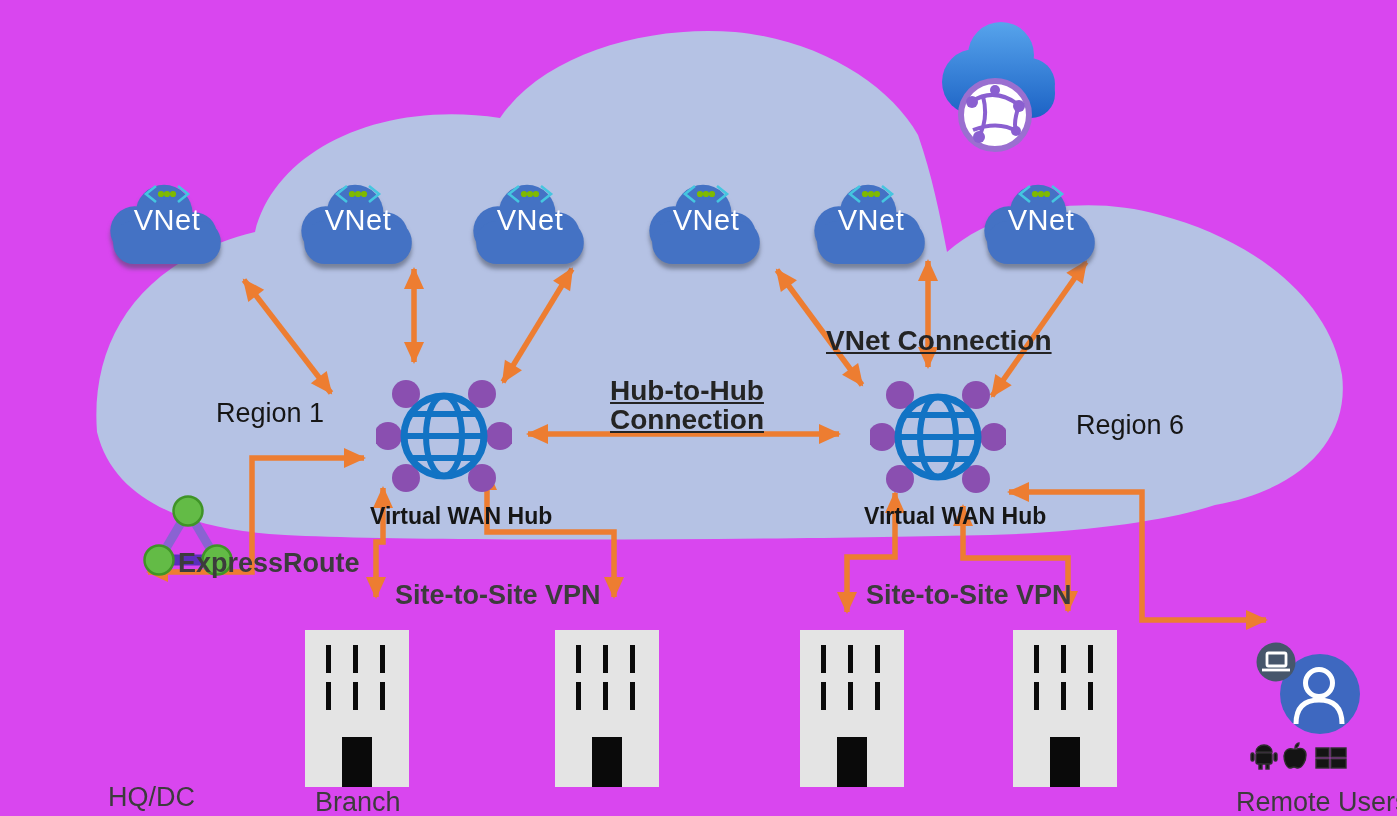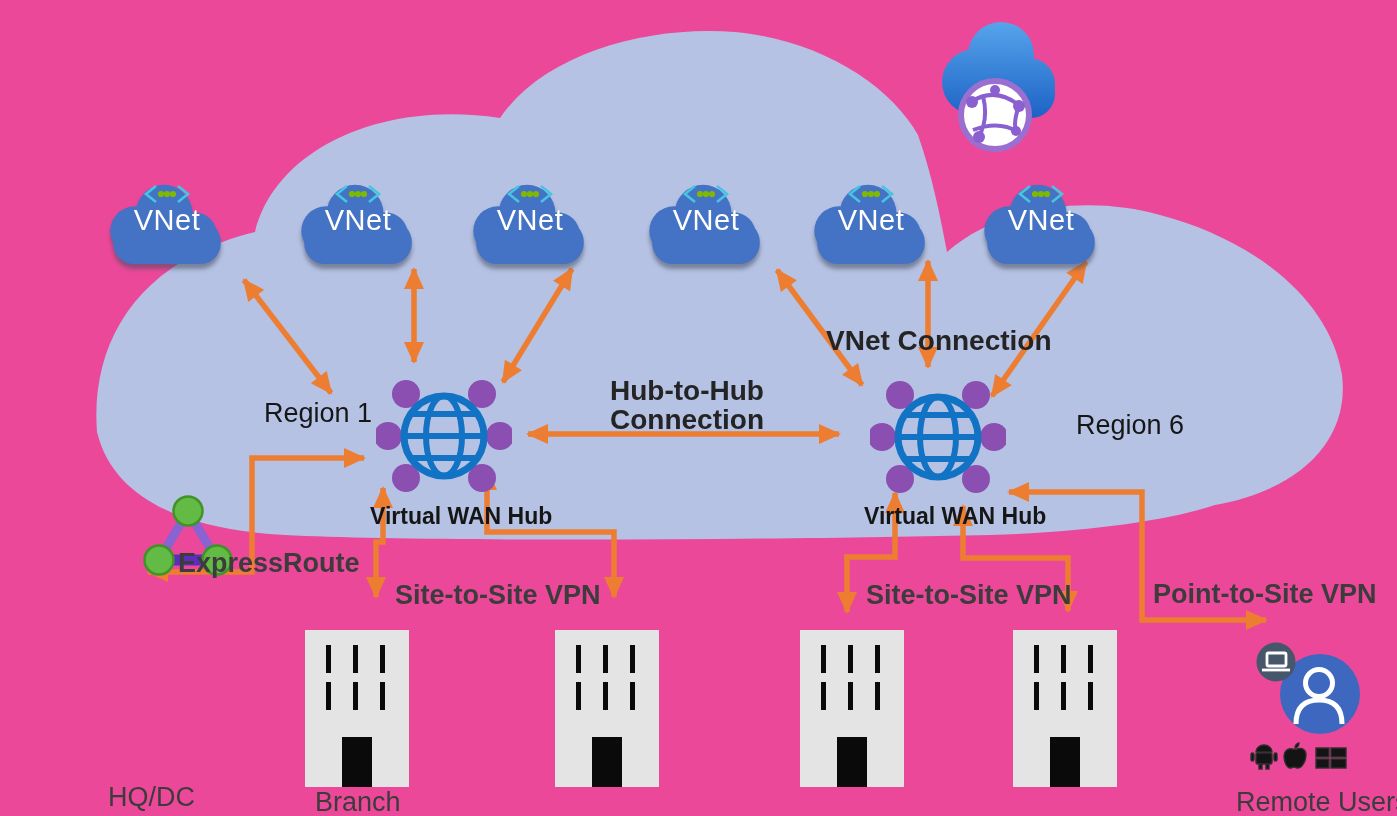--- a/index.html
+++ b/index.html
@@ -1,25 +1,25 @@
 <!DOCTYPE html>
 <html><head>
 <meta charset="utf-8">
 <style>
   html,body{margin:0;padding:0;background:#000;}
-  .stage{position:relative;width:1397px;height:816px;background:#ec4899;overflow:hidden;
+  .stage{position:relative;width:1397px;height:816px;background:#d946ef;overflow:hidden;
          font-family:"Liberation Sans",sans-serif;}
   .abs{position:absolute;}
   svg{display:block;}
 
   
   .lbl{position:absolute;white-space:nowrap;}
   .lbl-region{font-size:27px;font-weight:400;color:#161616;}
   .lbl-hub{font-size:23px;font-weight:700;color:#161616;}
-  .lbl-bold{font-size:28px;font-weight:700;color:#242424;text-align:center;line-height:29px;}
+  .lbl-bold{font-size:28px;font-weight:700;color:#242424;text-align:center;line-height:29px;text-decoration:underline;}
   .lbl-conn{font-size:27px;font-weight:600;color:#3c3c3c;}
   .lbl-site{font-size:27px;font-weight:400;color:#3c3c3c;}
 
   
   .vnet{position:absolute;width:140px;height:86px;top:178px;}
   .vnet > svg.cloud{position:absolute;left:0;top:0;filter:drop-shadow(0 5px 2px rgba(70,76,94,.55));}
   .vnet .vicon{position:absolute;left:44px;top:6px;}
   .vnet .vlabel{position:absolute;left:0;top:26px;width:140px;text-align:center;
                 color:#fff;font-size:29px;font-weight:300;letter-spacing:.5px;}
 
@@ -334,34 +334,33 @@
       </g>
       <g>
         <rect x="68" y="6" width="13" height="9"></rect>
         <rect x="83" y="6" width="15" height="9"></rect>
         <rect x="68" y="17" width="13" height="9"></rect>
         <rect x="83" y="17" width="15" height="9"></rect>
       </g>
     </g>
   </svg>
 
-  <div class="lbl lbl-region z4" style="left:216px;top:398px;margin-left:48px;">Region 1</div>
+  <div class="lbl lbl-region z4" style="left:216px;top:398px;">Region 1</div>
   <div class="lbl lbl-region z4" style="left:1076px;top:410px;">Region 6</div>
 
   <div class="lbl lbl-hub z4" style="left:370px;top:503px;width:160px;text-align:center;">Virtual WAN Hub</div>
   <div class="lbl lbl-hub z4" style="left:864px;top:503px;width:160px;text-align:center;">Virtual WAN Hub</div>
 
   <div class="lbl lbl-bold z4" style="left:577px;top:376px;width:220px;">
     <div>Hub-to-Hub</div>
     <div>Connection</div>
   </div>
   <div class="lbl lbl-bold z4" style="left:826px;top:326px;width:224px;">VNet Connection</div>
 
   <div class="lbl lbl-conn z4" style="left:178px;top:548px;">ExpressRoute</div>
   <div class="lbl lbl-conn z4" style="left:395px;top:580px;">Site-to-Site VPN</div>
   <div class="lbl lbl-conn z4" style="left:866px;top:580px;">Site-to-Site VPN</div>
-  <div class="lbl lbl-conn z4" style="left:1153px;top:579px;">Point-to-Site VPN</div>
 
   <div class="lbl lbl-site z4" style="left:108px;top:782px;">HQ/DC</div>
   <div class="lbl lbl-site z4" style="left:315px;top:787px;">Branch</div>
   <div class="lbl lbl-site z4" style="left:1236px;top:787px;">Remote Users</div>
 
 </div>
 
 </body></html>

